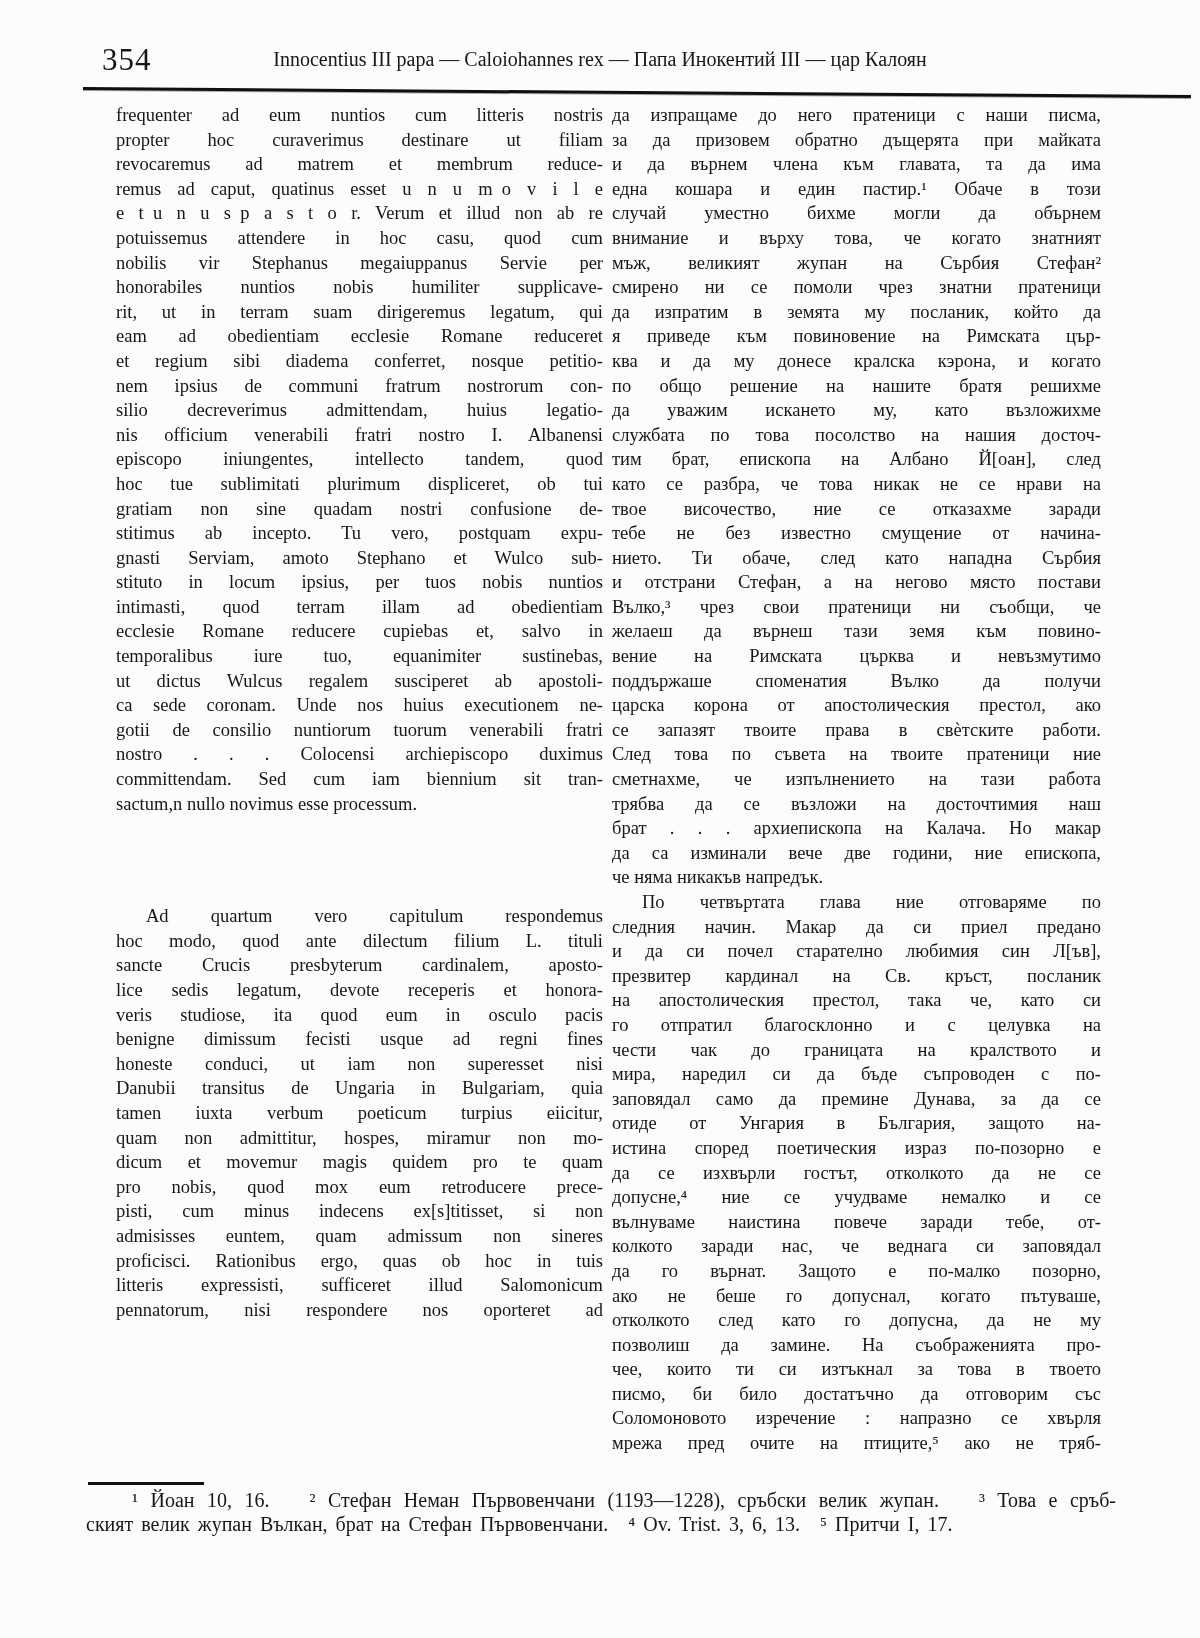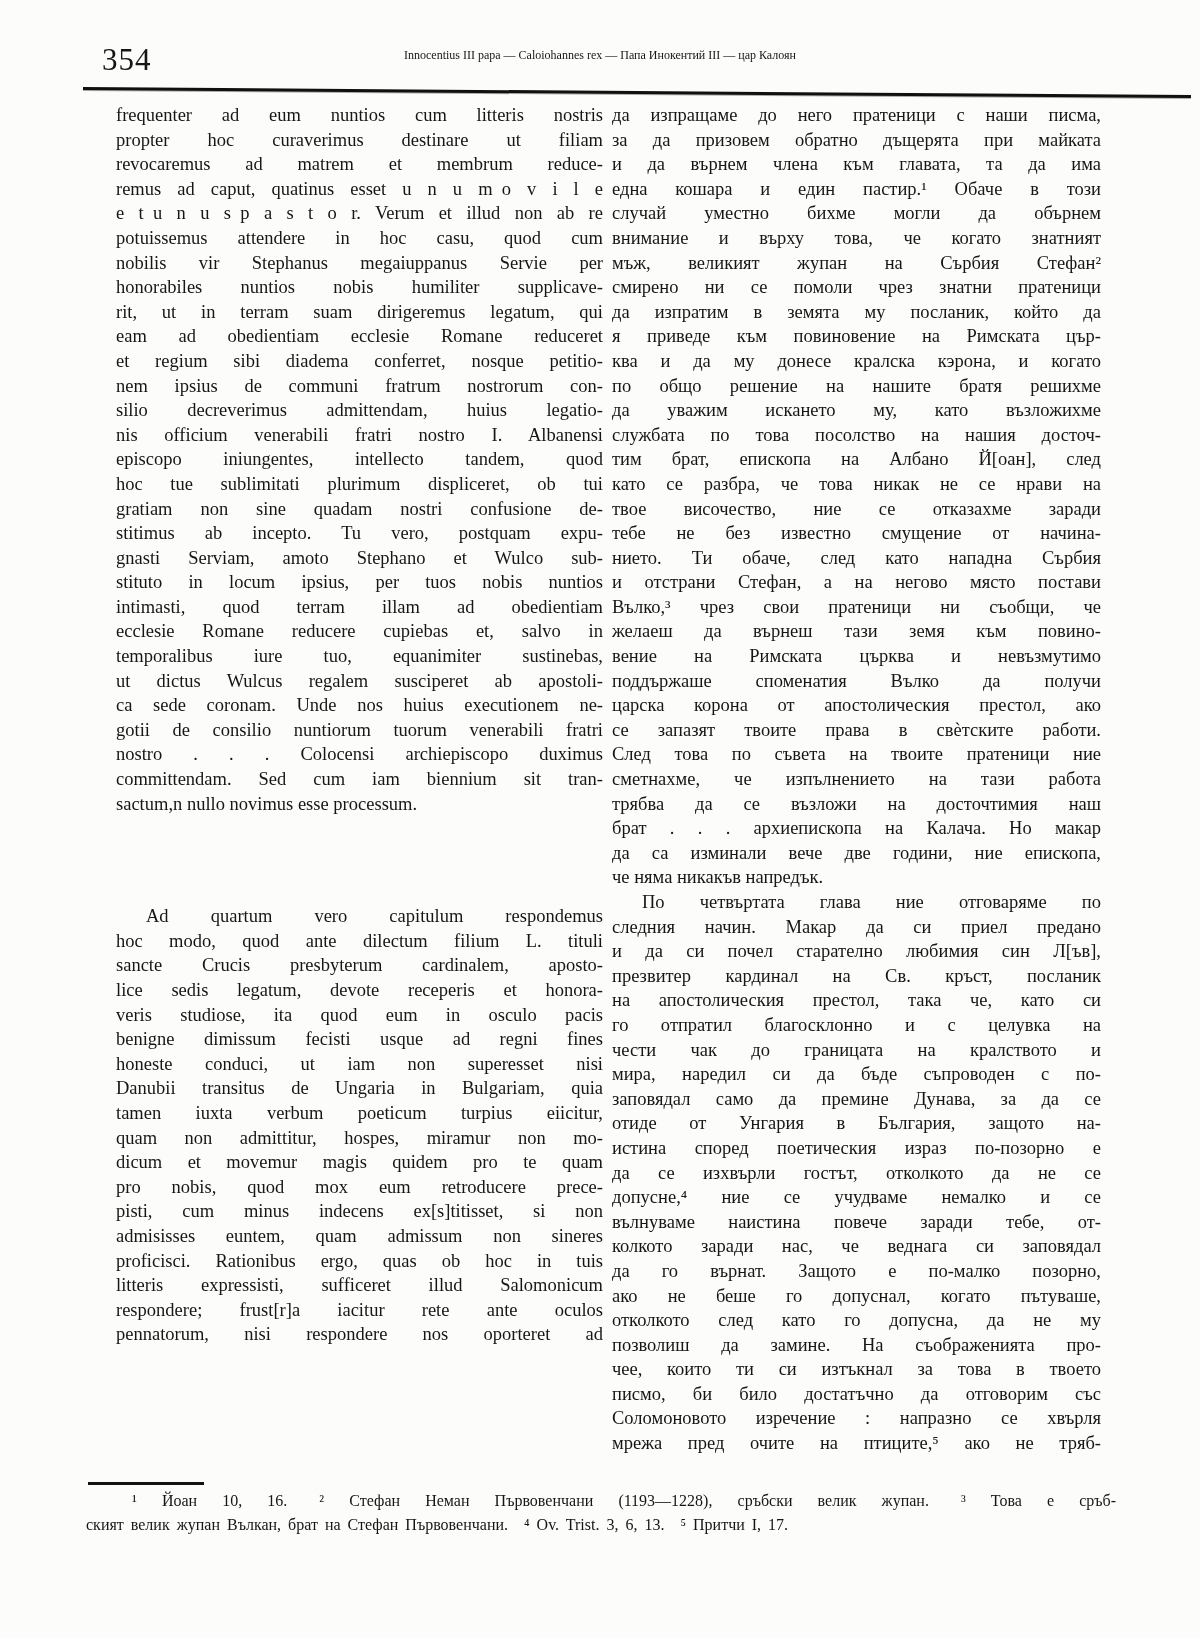--- a/index.html
+++ b/index.html
@@ -13,21 +13,21 @@
     color:#161616;
     overflow:hidden;
   }
   
   .page-num{
     position:absolute;left:102px;top:42px;
     font-size:31px;letter-spacing:1px;
   }
   .running-title{
     position:absolute;left:160px;right:160px;top:48px;
-    text-align:center;font-size:12px;white-space:nowrap;
+    text-align:center;font-size:20px;white-space:nowrap;
   }
   .header-rule{
     position:absolute;left:83px;top:87px;width:1108px;height:3px;
     background:#101010;
     transform:rotate(0.42deg);transform-origin:left center;
     box-shadow:0 1px 0 rgba(20,20,20,.35);
   }
   
   .col{position:absolute;top:103px;}
   .col-left{left:100px;width:487px;margin-left:16px;}
@@ -39,21 +39,21 @@
   }
   .line.last{text-align-last:left;}
   .line.indent{padding-left:30px;}
   
   .fn-rule{
     position:absolute;left:88px;top:1482px;width:116px;height:3px;
     background:#121212;
   }
   .footnotes{position:absolute;left:86px;top:1489px;width:1030px;}
   .fn-line{
-    font-size:16px;line-height:23.5px;
+    font-size:20px;line-height:23.5px;
     text-align:justify;text-align-last:justify;font-family:Liberation Serif, serif;
   }
   .fn-line.indent{padding-left:46px;}
   .fn-line.last{text-align-last:left;word-spacing:3px;}
 </style>
 </head>
 <body>
 
 <div class="page">
   <div class="page-num">354</div>
@@ -102,21 +102,20 @@
         <div class="line">honeste conduci, ut iam non superesset nisi</div>
         <div class="line">Danubii transitus de Ungaria in Bulgariam, quia</div>
         <div class="line">tamen iuxta verbum poeticum turpius eiicitur,</div>
         <div class="line">quam non admittitur, hospes, miramur non mo-</div>
         <div class="line">dicum et movemur magis quidem pro te quam</div>
         <div class="line">pro nobis, quod mox eum retroducere prece-</div>
         <div class="line">pisti, cum minus indecens ex[s]titisset, si non</div>
         <div class="line">admisisses euntem, quam admissum non sineres</div>
         <div class="line">proficisci. Rationibus ergo, quas ob hoc in tuis</div>
         <div class="line">litteris expressisti, sufficeret illud Salomonicum</div>
-        <div class="line">respondere; frust[r]a iacitur rete ante oculos</div>
         <div class="line">pennatorum, nisi respondere nos oporteret ad</div>
       </div>
     </section>
   <section class="col col-right">
       <div class="para">
         <div class="line">да изпращаме до него пратеници с наши писма,</div>
         <div class="line">за да призовем обратно дъщерята при майката</div>
         <div class="line">и да върнем члена към главата, та да има</div>
         <div class="line">една кошара и един пастир.¹ Обаче в този</div>
         <div class="line">случай уместно бихме могли да обърнем</div>

